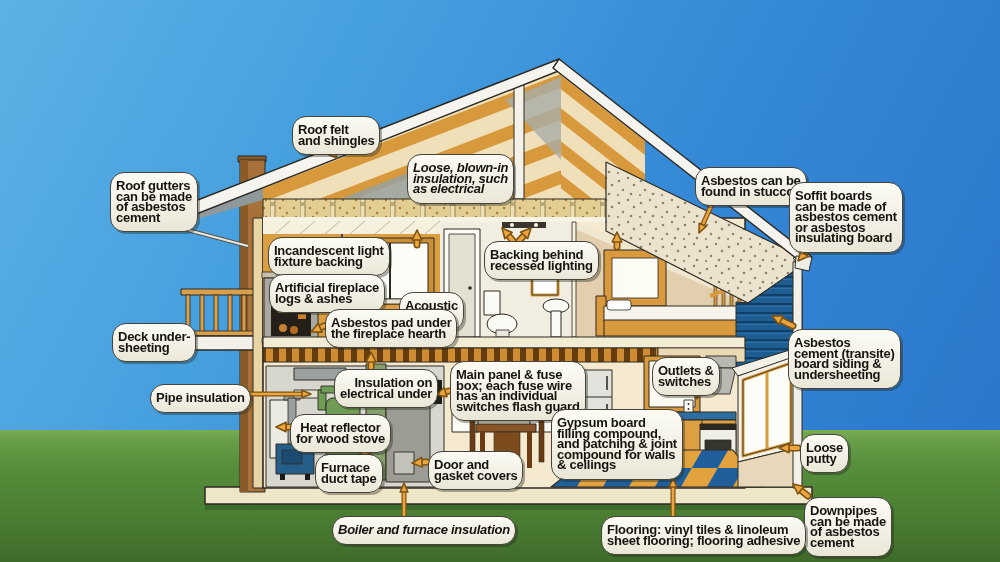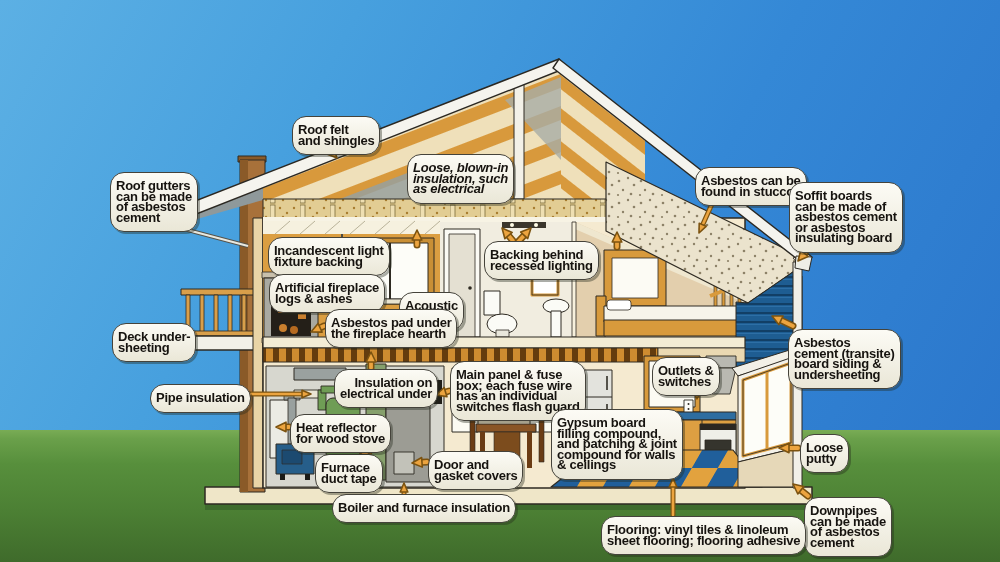--- a/index.html
+++ b/index.html
@@ -418,32 +418,32 @@
         <span>&amp; ceilings</span>
       </div>
       <div class="callout" style="left: 428px; top: 451px;">
         <span>Door and</span>
         <span>gasket covers</span>
       </div>
       <div class="callout" style="left: 315px; top: 454px;">
         <span>Furnace</span>
         <span>duct tape</span>
       </div>
-      <div class="callout" style="left: 290px; top: 414px;">
+      <div class="callout" style="left: 290px; top: 414px; text-align: center;">
         <span>Heat reflector</span>
         <span>for wood stove</span>
       </div>
       <div class="callout" style="left: 150px; top: 384px;">
         <span>Pipe insulation</span>
       </div>
       <div class="callout" style="left: 334px; top: 369px; text-align: right;">
         <span>Insulation on</span>
         <span>electrical under</span>
       </div>
-      <div class="callout" style="left: 332px; top: 494px;">
+      <div class="callout" style="left: 332px; top: 516px; font-style: italic;">
         <span>Boiler and furnace insulation</span>
       </div>
       <div class="callout" style="left: 601px; top: 516px;">
         <span>Flooring: vinyl tiles &amp; linoleum</span>
         <span>sheet flooring; flooring adhesive</span>
       </div>
       <div class="callout" style="left: 269px; top: 274px;">
         <span>Artificial fireplace</span>
         <span>logs &amp; ashes</span>
       </div>

